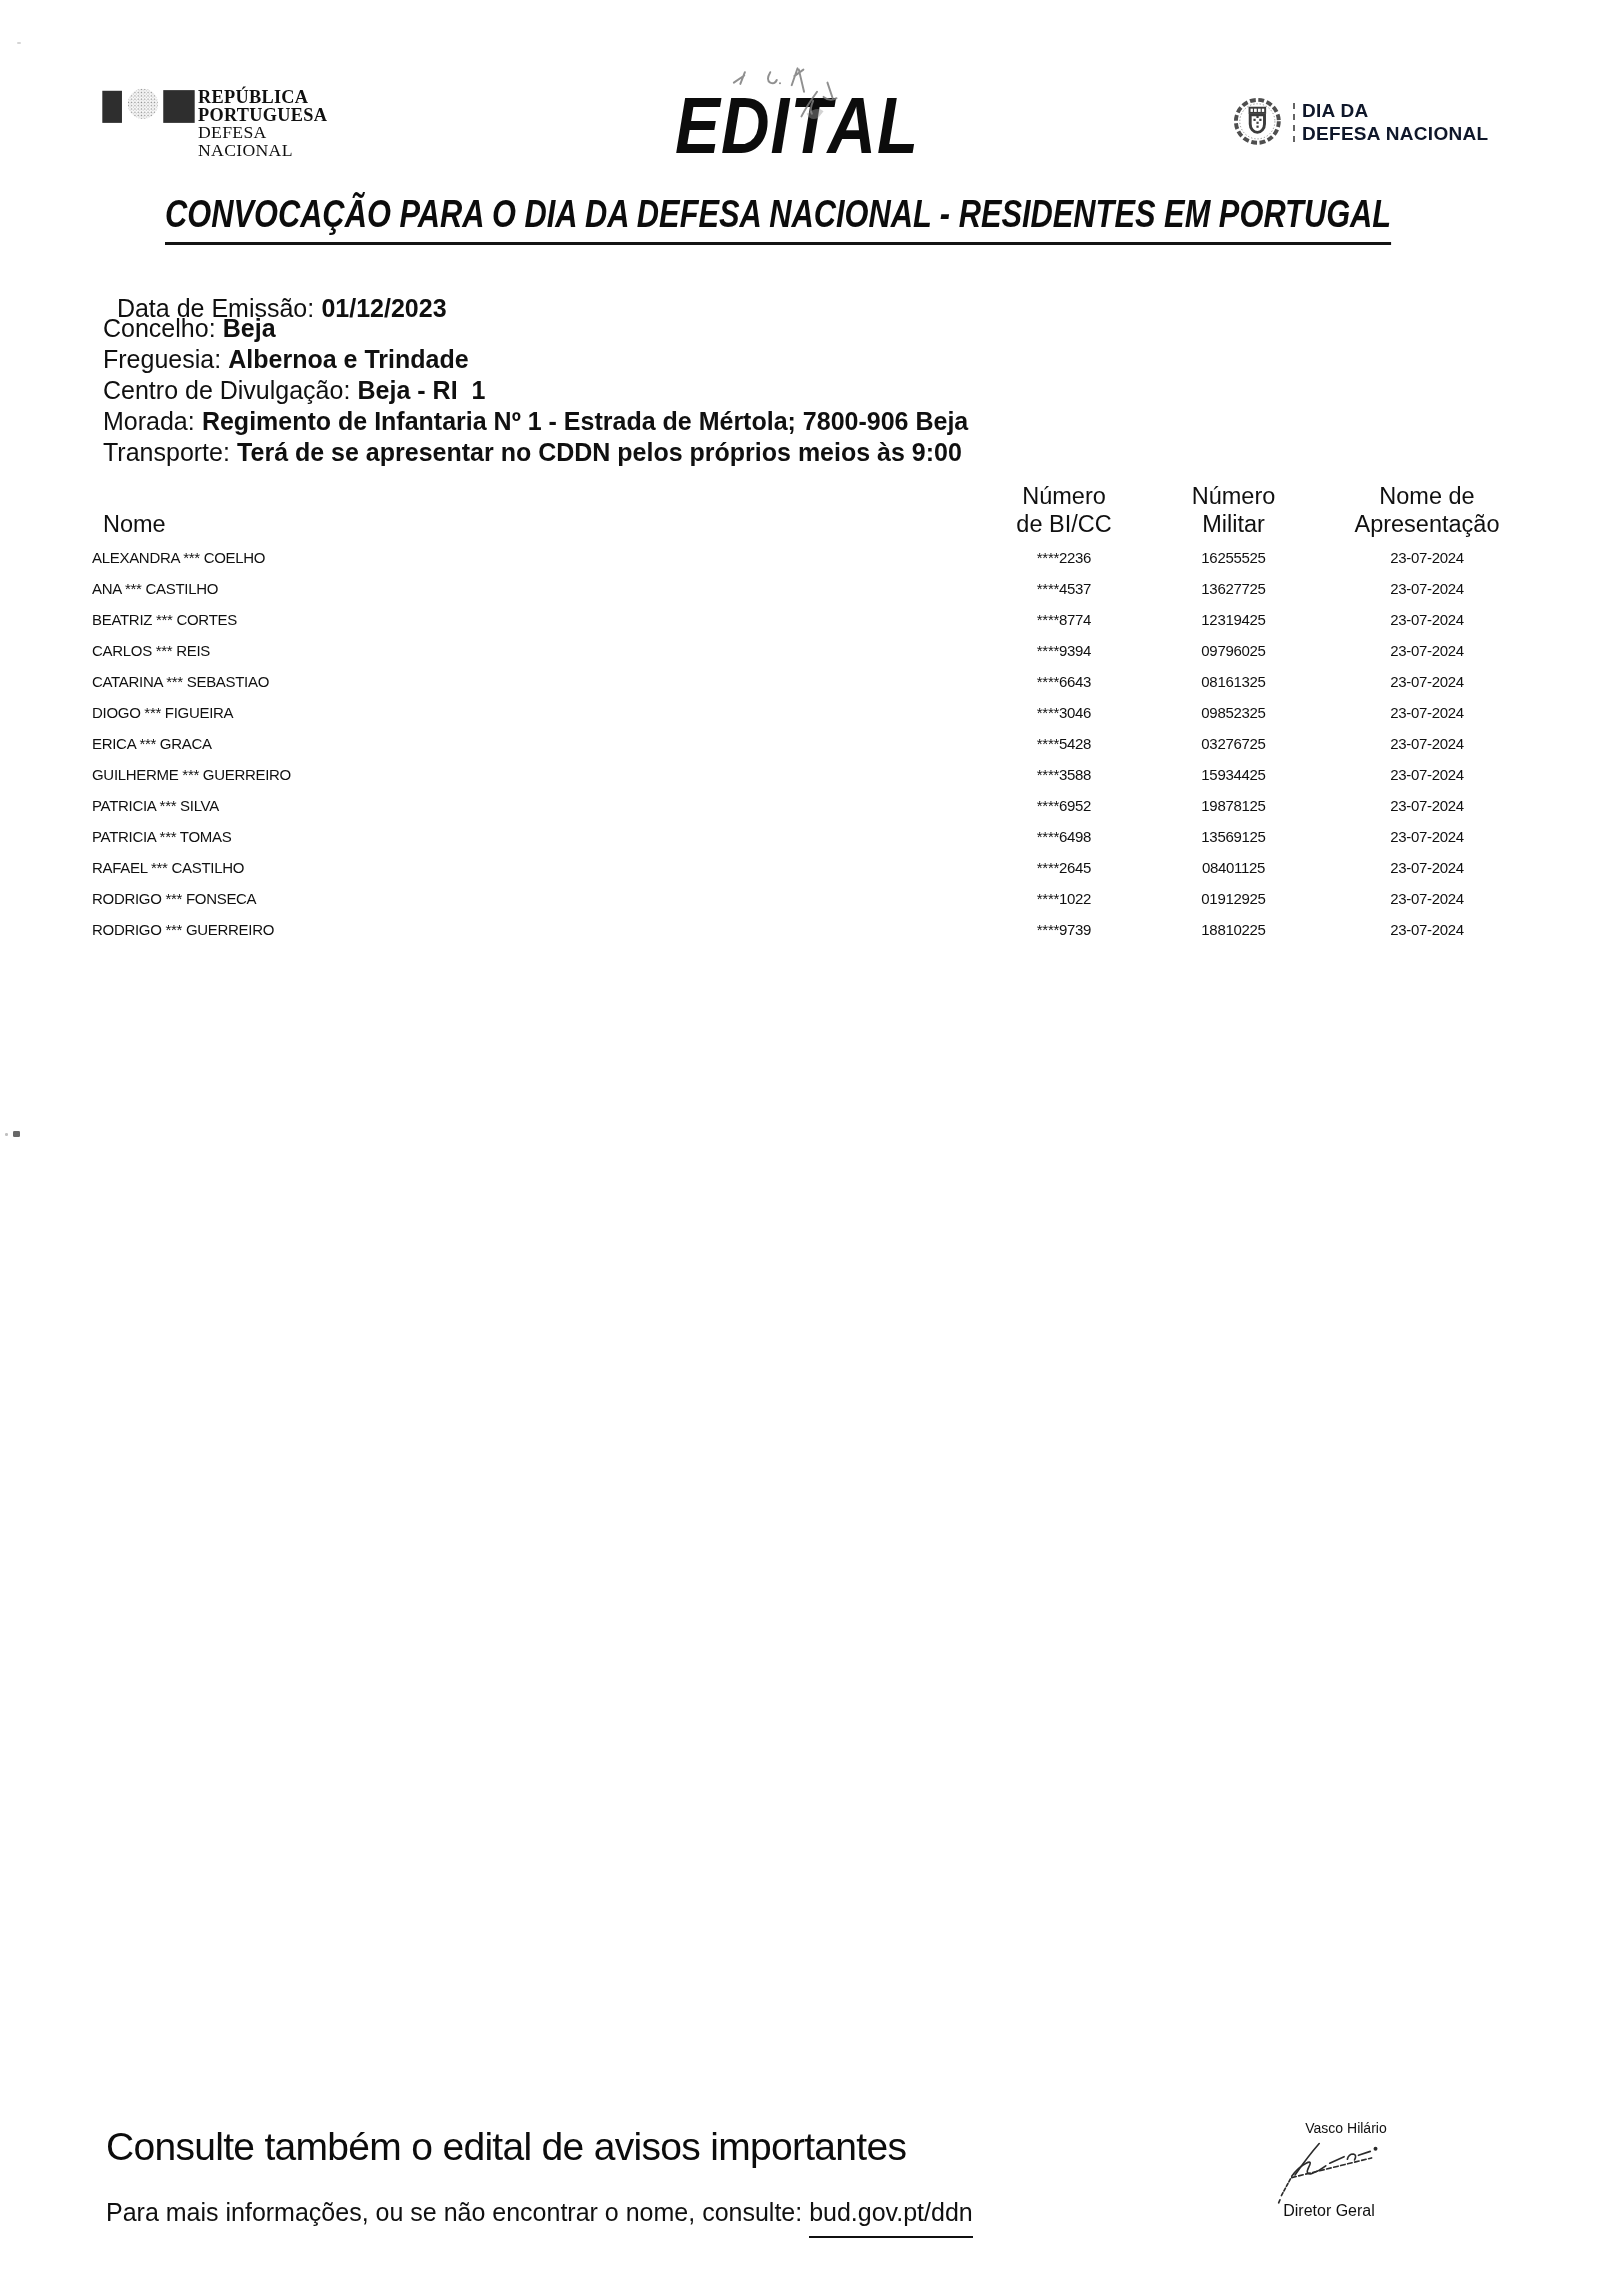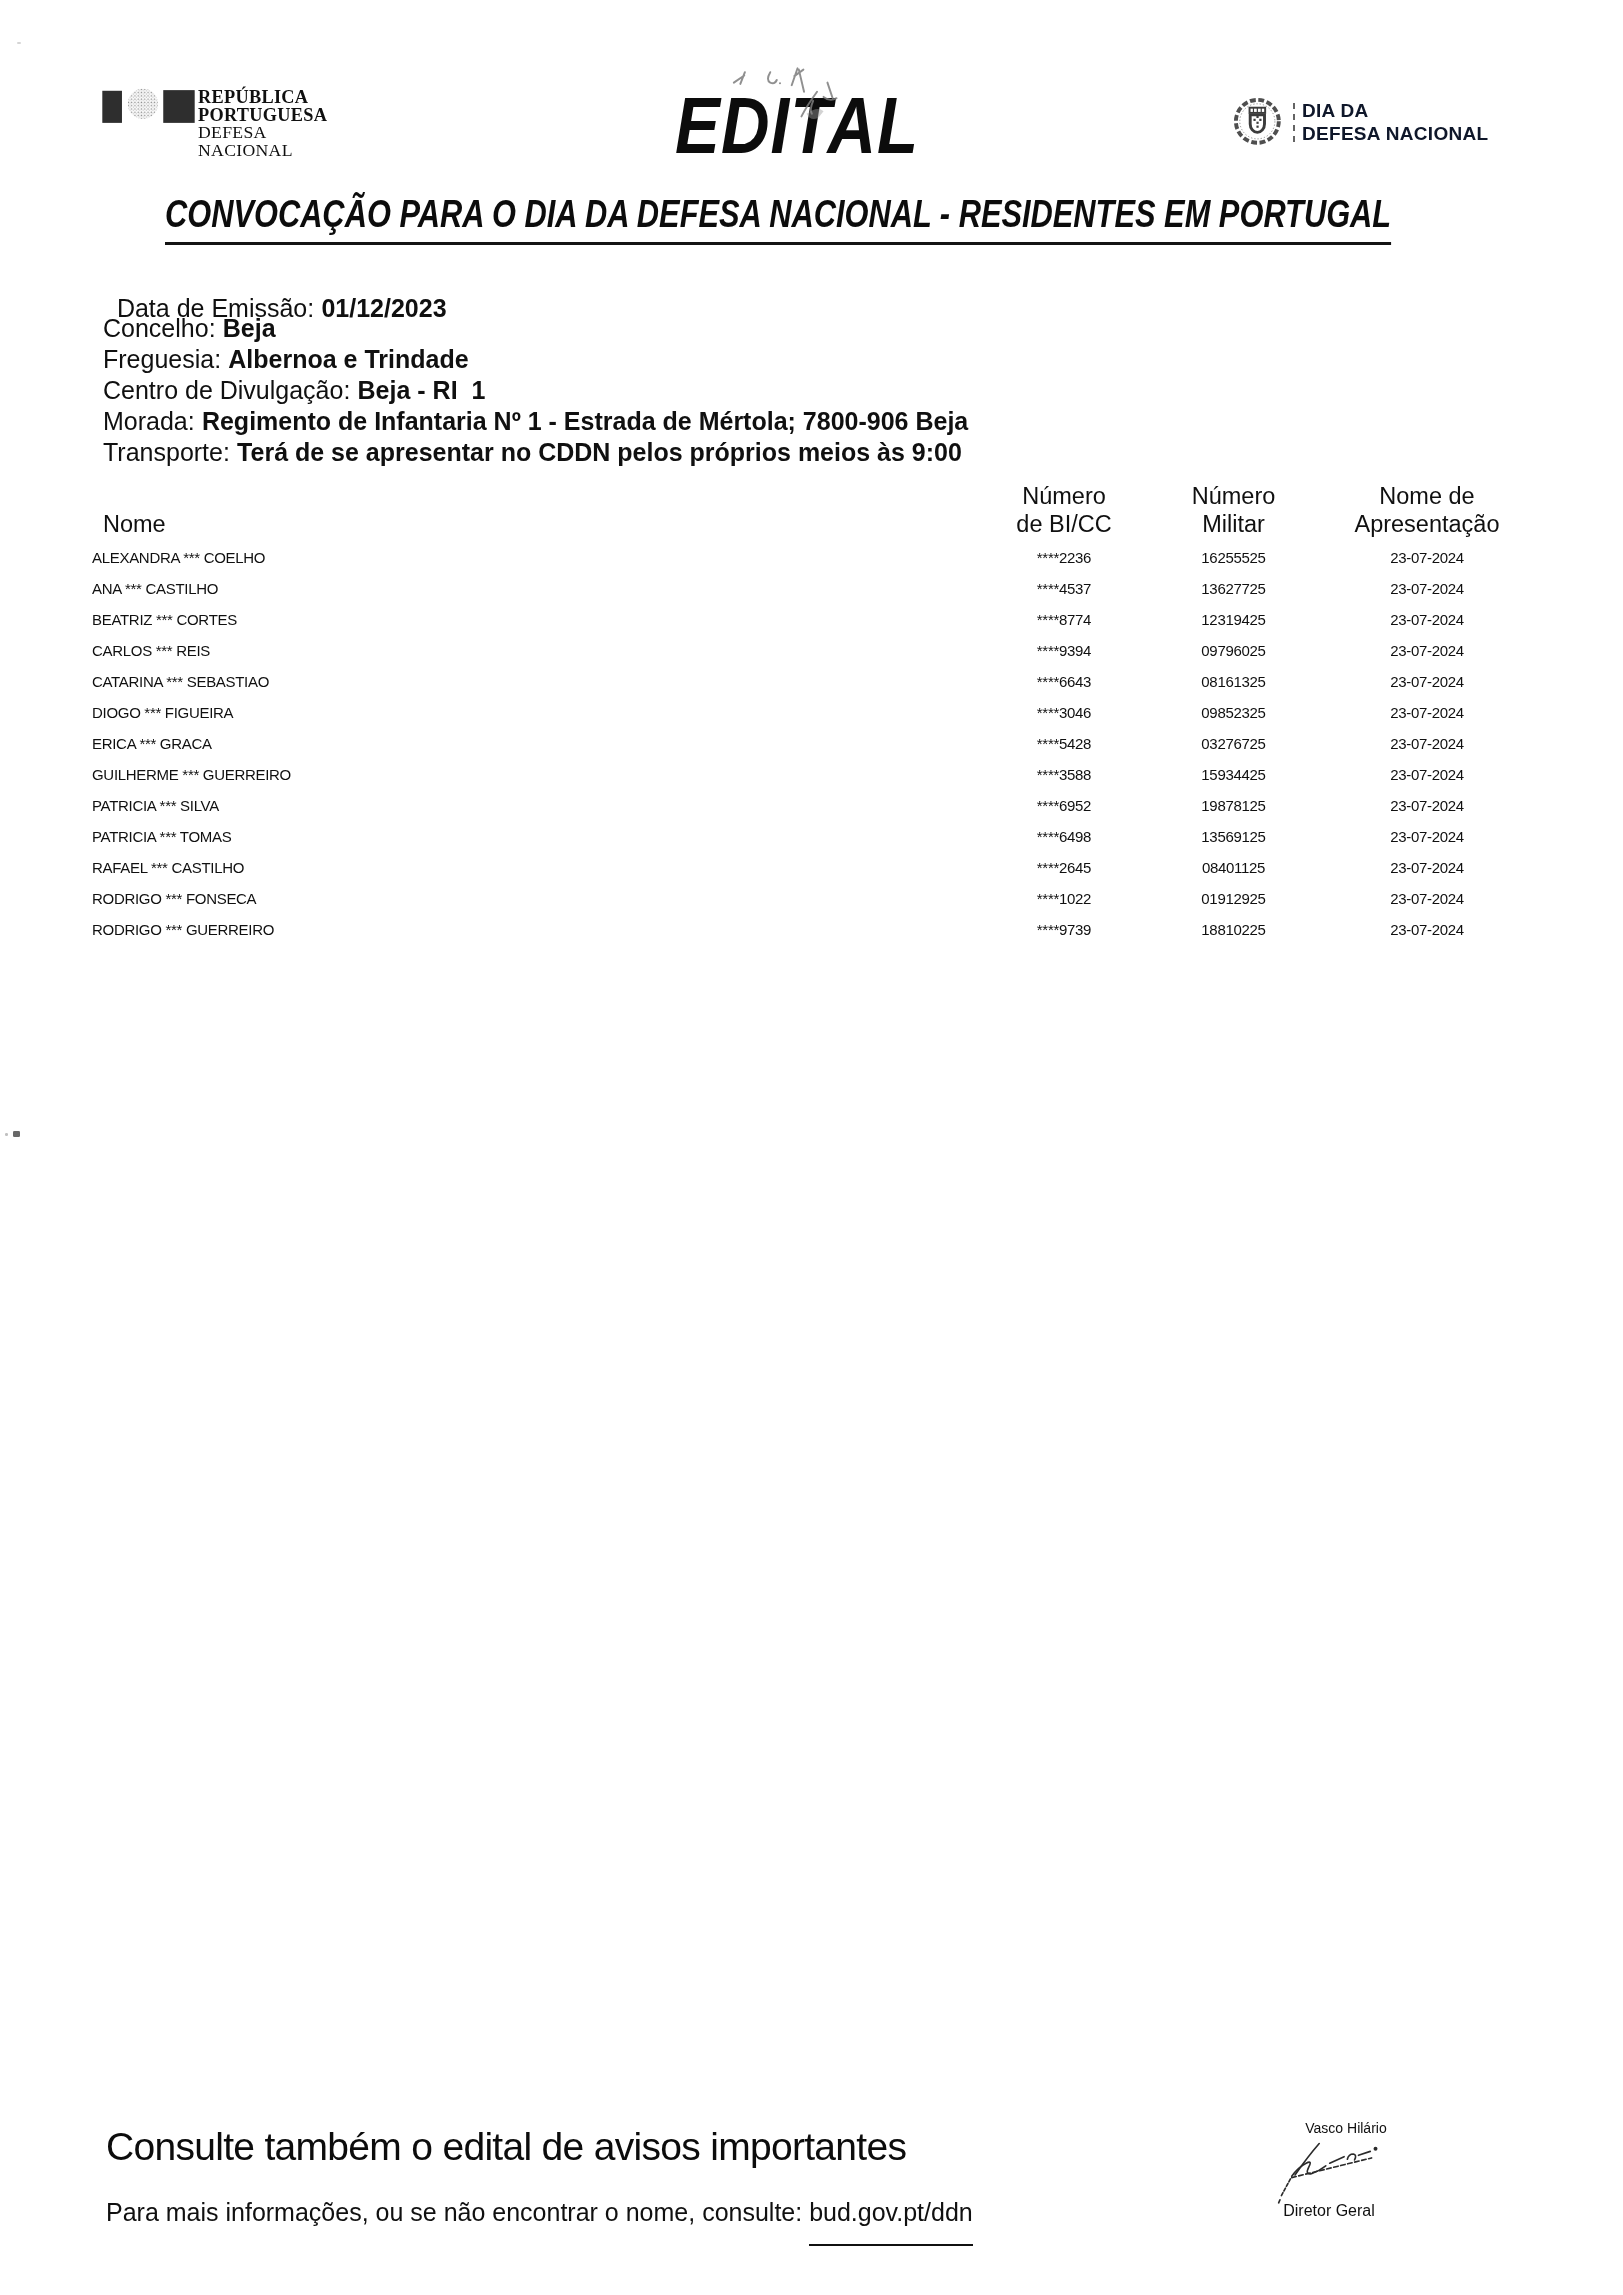--- a/index.html
+++ b/index.html
@@ -54,21 +54,21 @@
   .tbl-row {
     display:grid; grid-template-columns:887px 170px 169px 218px;
     height:31px; line-height:31px; white-space:nowrap;
   }
   .cell-name { text-align:left; }
   .cell-num  { text-align:center; }
 
   
   .notice { left:106px; top:2125px; font-size:39px; letter-spacing:-0.7px; white-space:nowrap; color:#0c0c0c; }
   .info   { left:106px; top:2198px; font-size:25px; white-space:nowrap; }
-  .info-link { border-bottom:2px solid #101010; padding-bottom:18px; }
+  .info-link { border-bottom:2px solid #101010; padding-bottom:10px; }
 
   .signer-name  { left:1329px; top:2120px; transform:translateX(-50%); font-size:14px; white-space:nowrap;margin-left:17px; }
   .signature    { left:1272px; top:2137px; width:118px; height:72px; }
   .signer-title { left:1329px; top:2202px; transform:translateX(-50%); font-size:16px; white-space:nowrap; }
 
   
   .speck-top { left:17px; top:42px; width:3.9px; height:2px; background:#b9b9b9; opacity:.6; border-radius:1.3px; }
   .speck-mid { left:13px; top:1131px; width:7.2px; height:5.9px; background:#4d4d4d; border-radius:1.3px; opacity:.85; }
   .speck-mid2{ left:5.2px;  top:1133px; width:2.6px;  height:2.6px; background:#c0c0c0; border-radius:50%; }
 </style>

